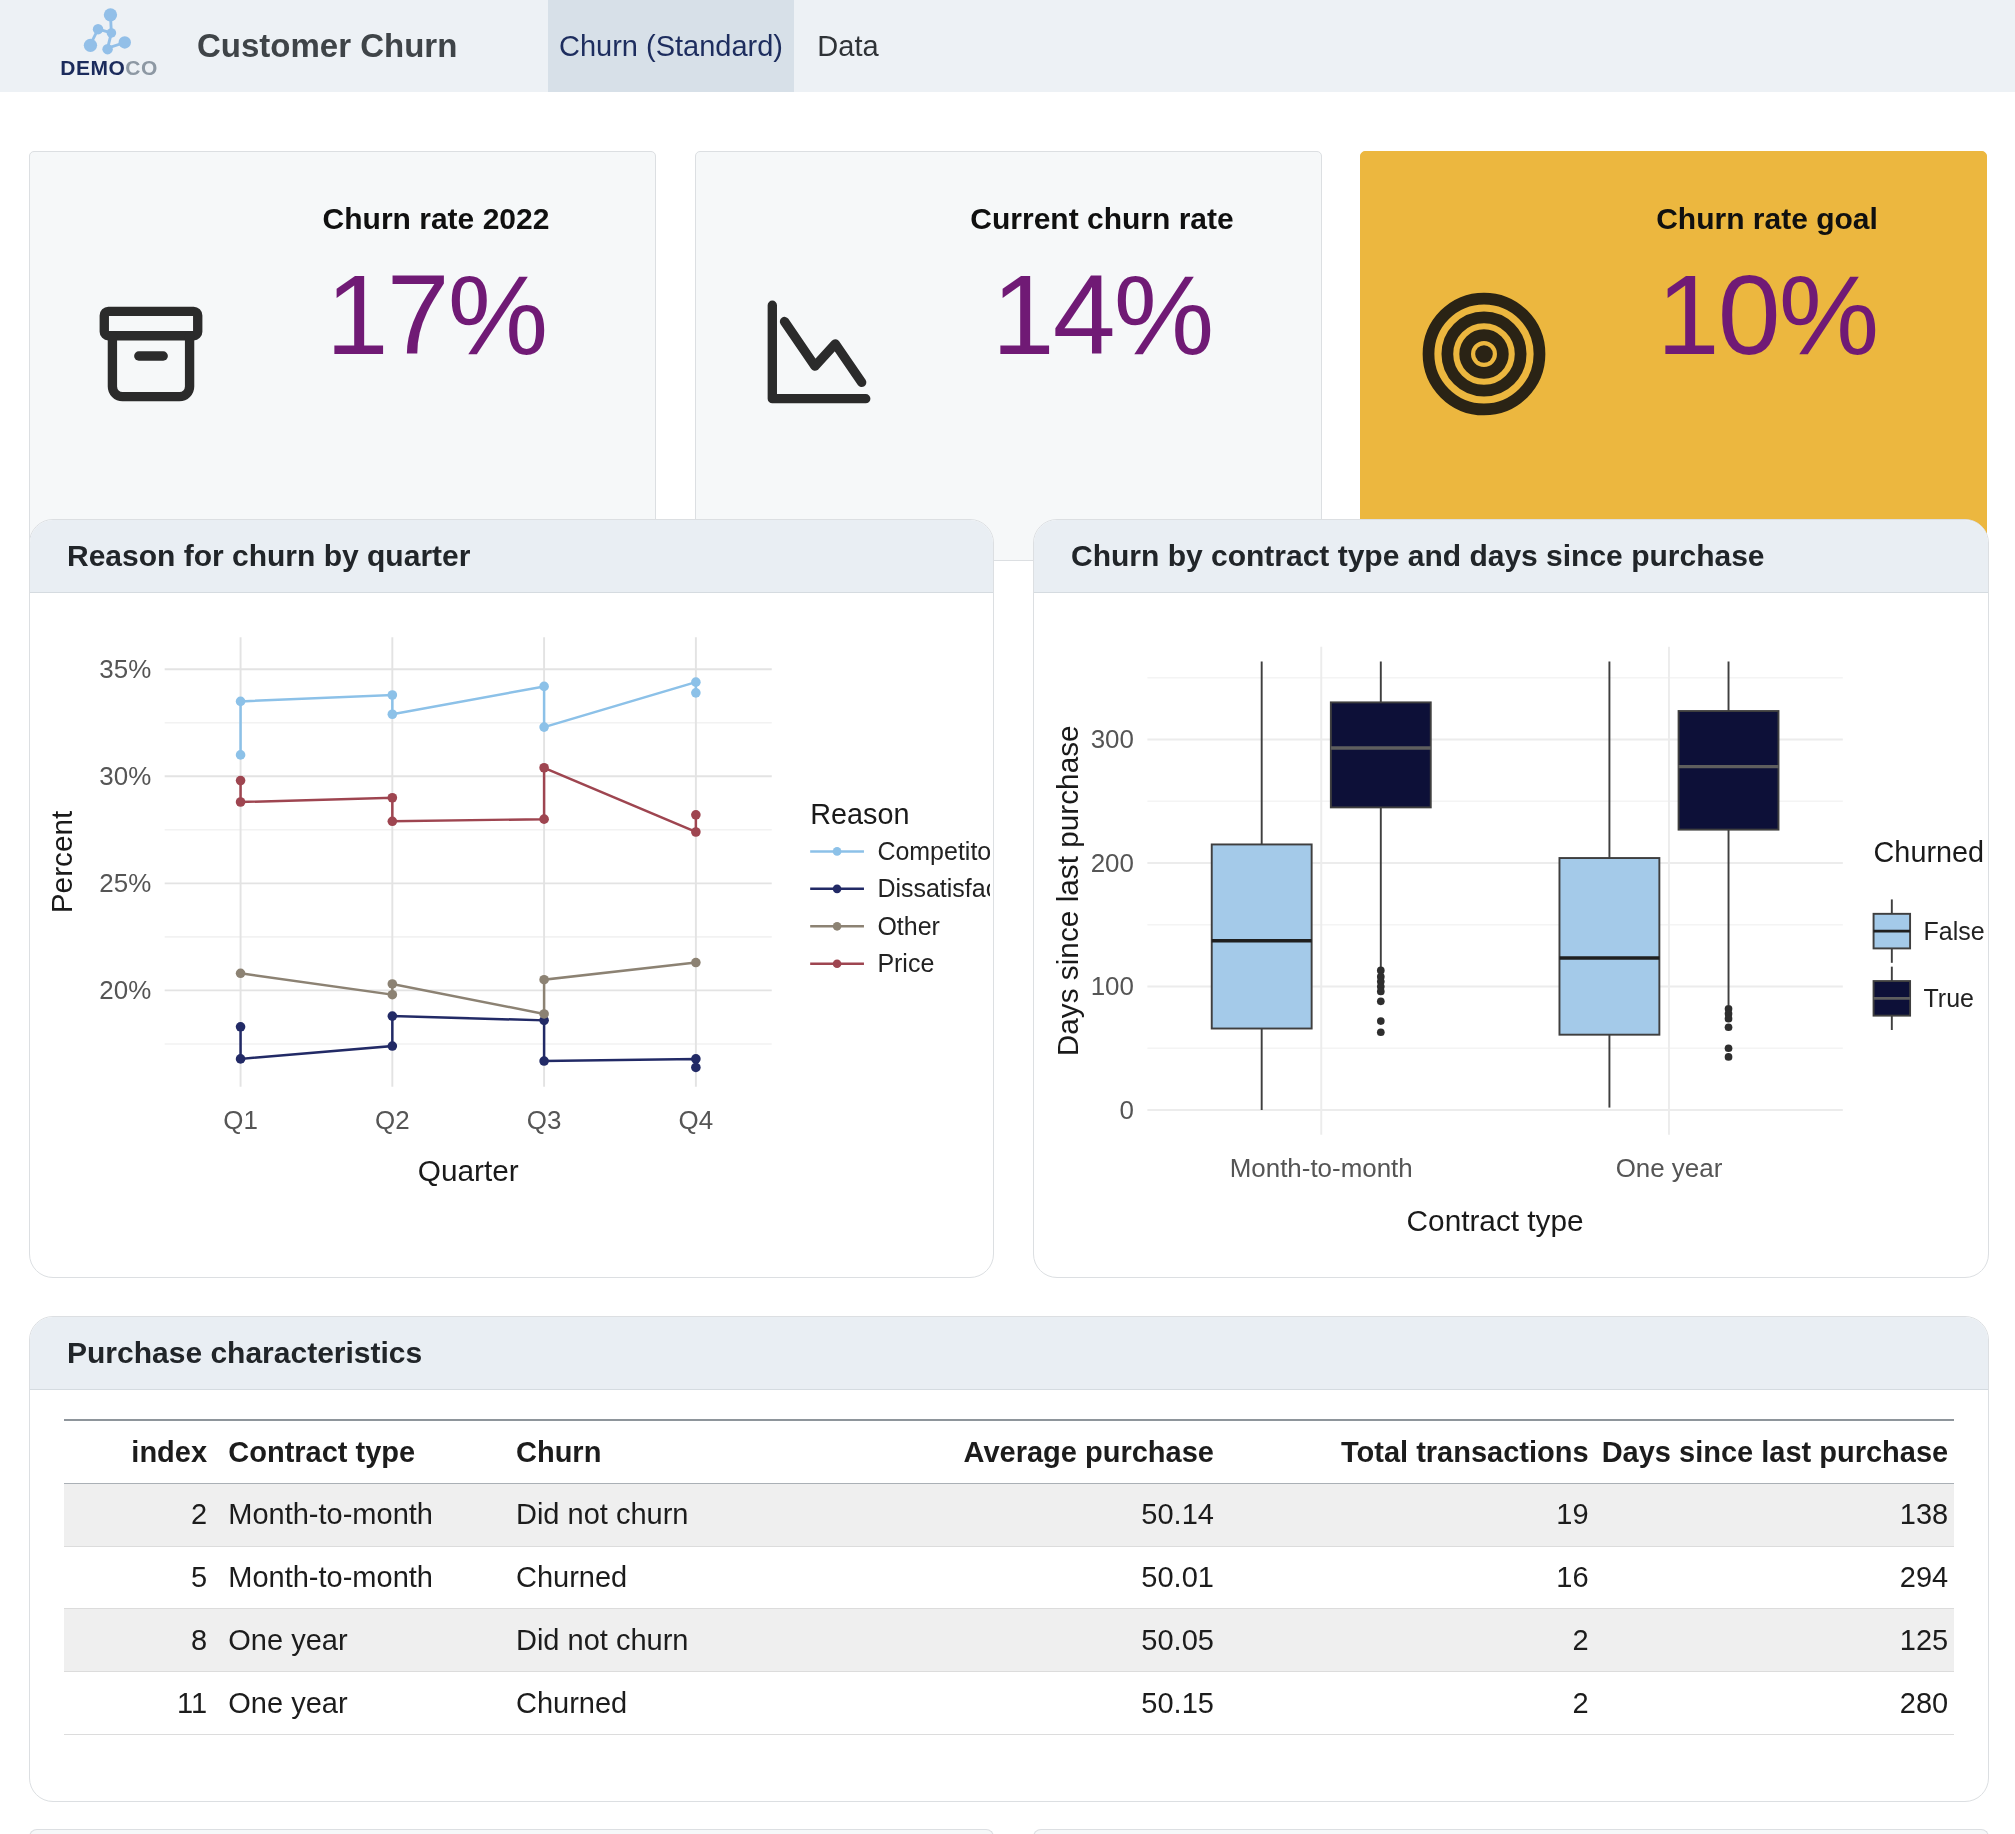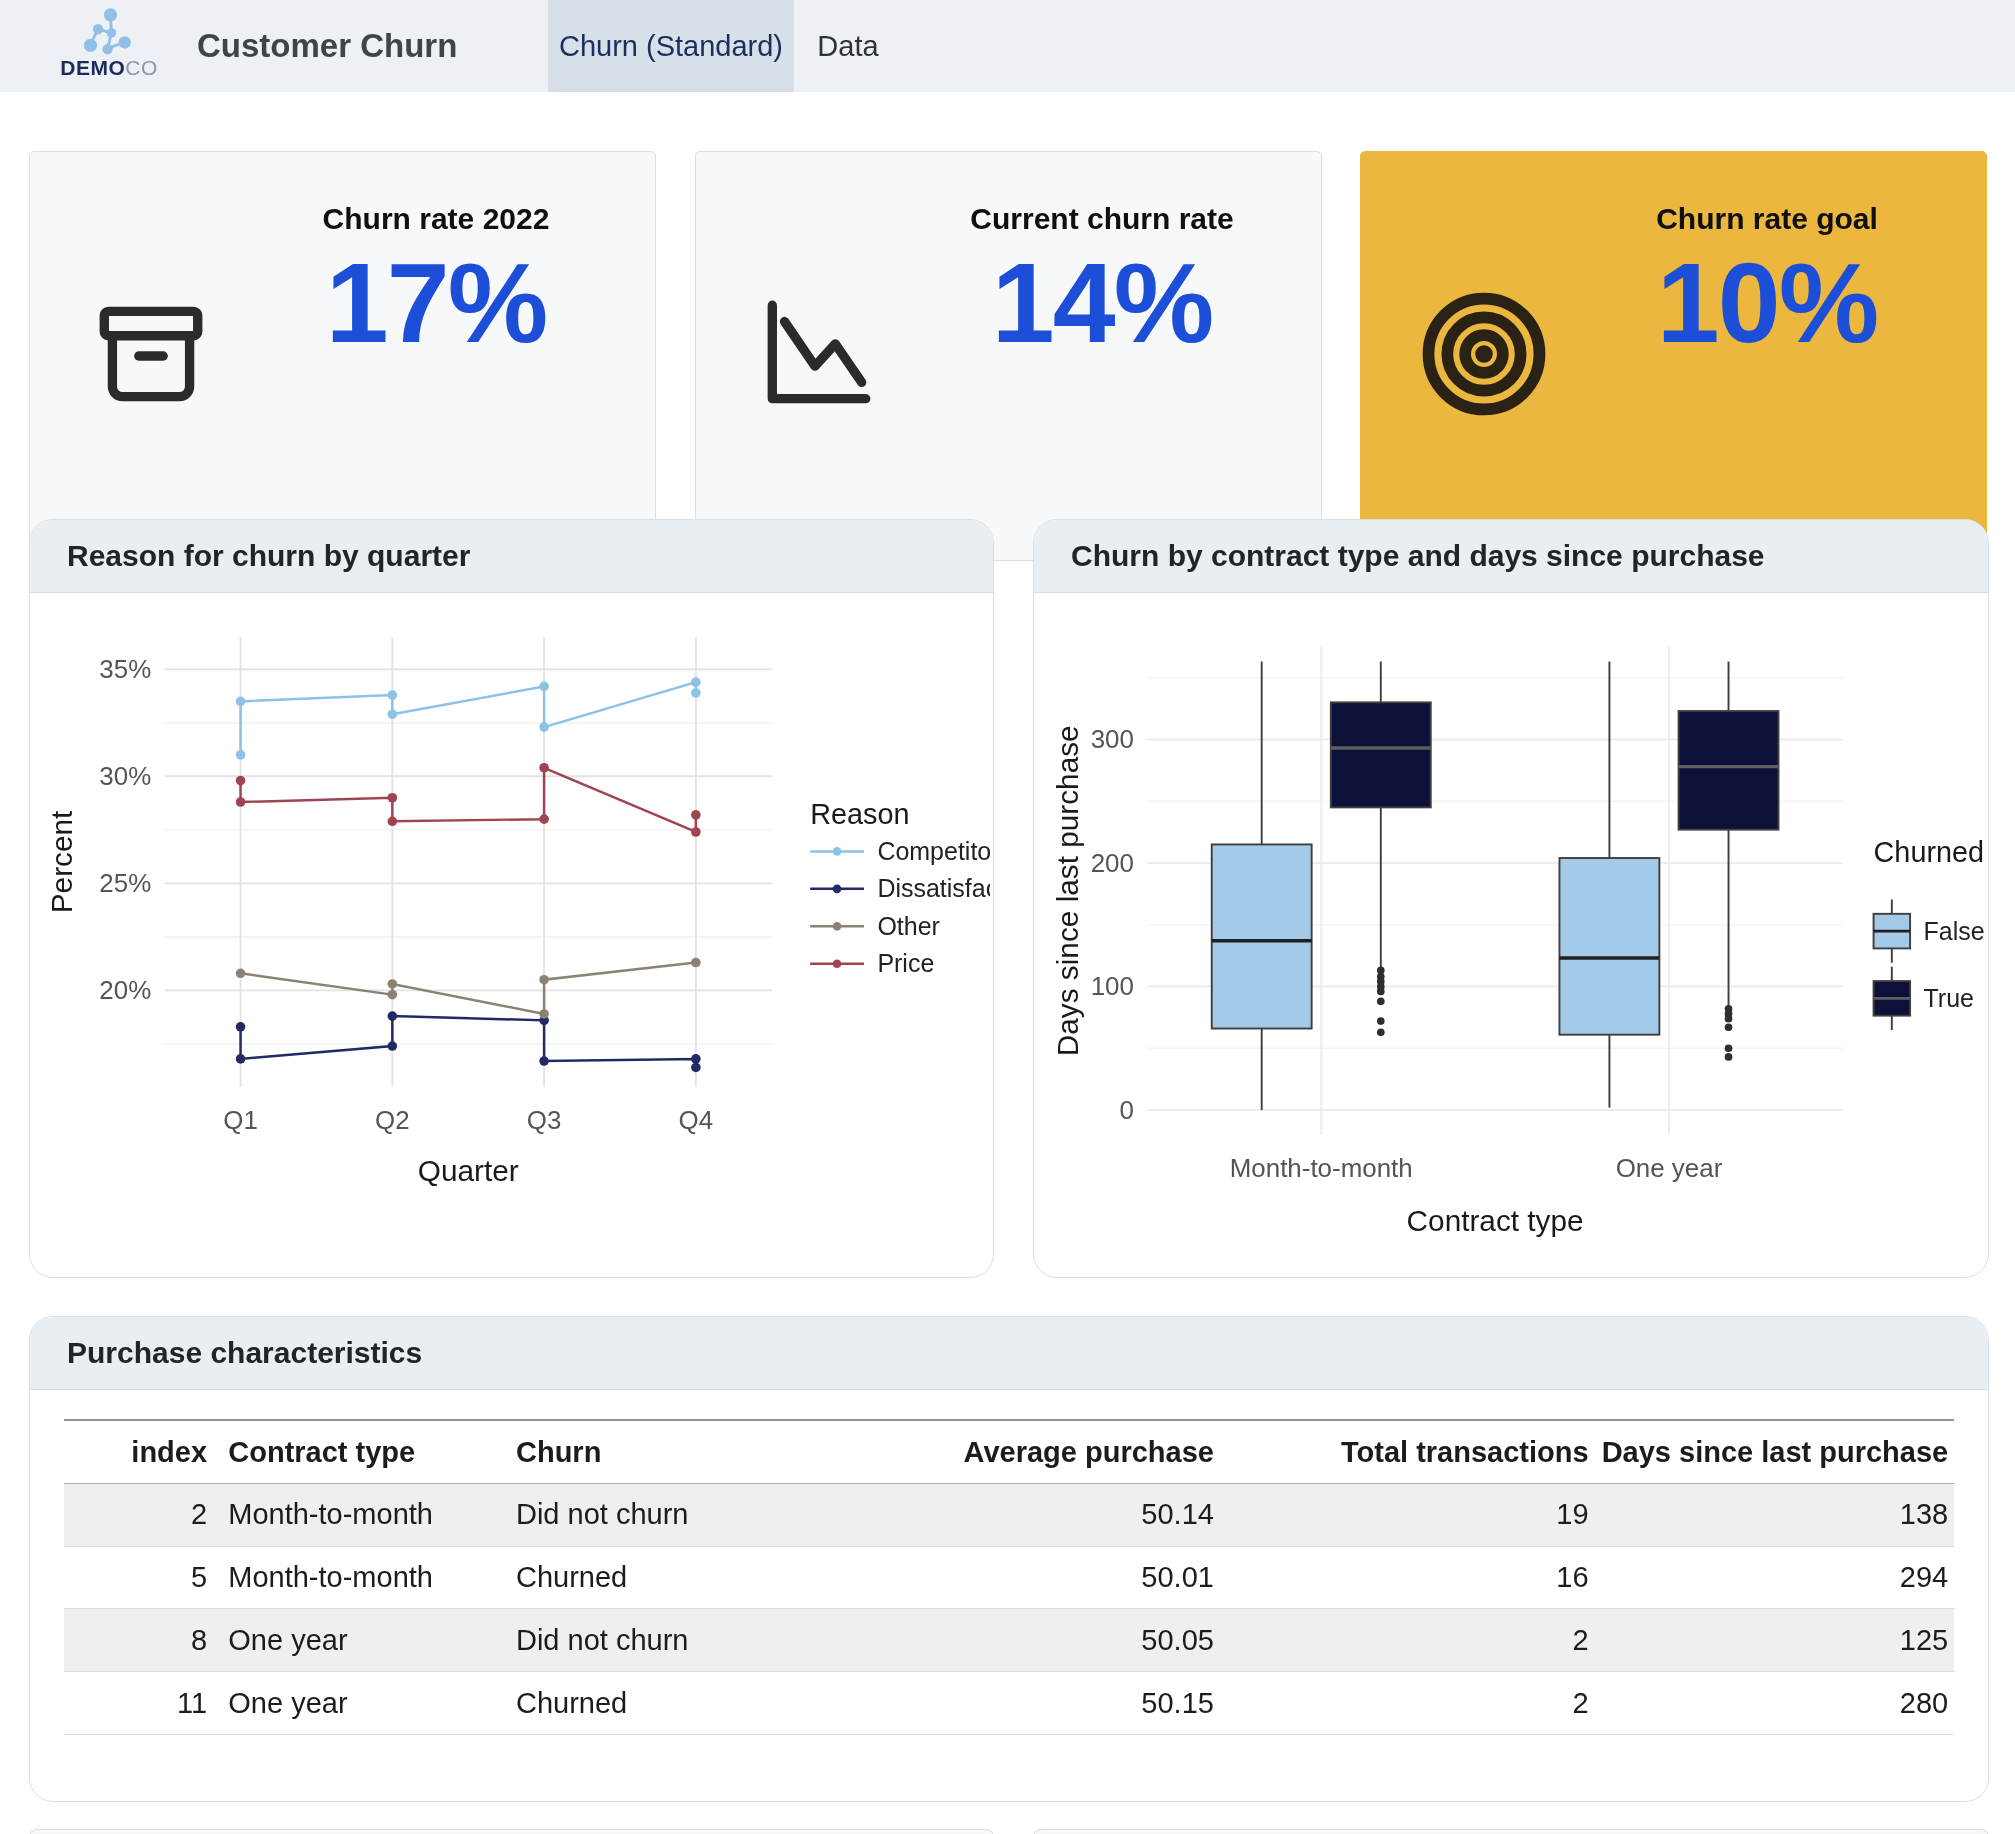--- a/index.html
+++ b/index.html
@@ -4,33 +4,33 @@
 <style>
   html,body{margin:0;padding:0;background:#ffffff;font-family:"Liberation Sans",sans-serif;}
   .page{position:relative;width:2016px;height:1835px;overflow:hidden;background:#ffffff;}
 
   
   .topbar{position:absolute;left:0;top:0;width:2016px;height:92px;background:#edf1f5;}
   .logo{position:absolute;left:56px;top:3.8px;width:106px;height:86px;text-align:center;}
   .logo svg{display:block;margin:1.9px auto 0;}
   .logo-text{font-size:21px;font-weight:bold;letter-spacing:0.5px;line-height:19px;}
   .logo-text .b{color:#1b2b5c;}
-  .logo-text .l{color:#8d98a3;font-weight:normal;}
+  .logo-text .l{color:#8d98a3;font-weight:bold;}
   .app-title{position:absolute;left:197px;top:0;height:92px;line-height:92px;font-size:33px;font-weight:600;color:#3f4448;}
   .tab{position:absolute;top:0;height:92px;display:flex;align-items:center;justify-content:center;font-size:29px;cursor:default;}
   .tab.active{left:548px;width:246px;background:#d7e0e8;color:#1d2d5e;font-weight:500;}
   .tab.plain{left:794px;width:108px;color:#2f3337;font-weight:500;}
 
   
   .kpi{position:absolute;top:151px;height:410px;width:627px;border-radius:5px;background:#f6f8f9;border:1.9px solid #dcdfe2;box-sizing:border-box;}
   .kpi.gold{background:#ecb73f;border-color:#ecb73f;}
   .kpi .icon{position:absolute;left:56px;top:50%;transform:translateY(-50%);}
   .kpi .txt{position:absolute;left:216px;right:29px;top:50px;text-align:center;}
   .kpi .label{font-size:30px;font-weight:600;color:#101010;}
-  .kpi .value{font-size:113px;font-weight:700;color:#1d4ed8;letter-spacing:-1.9px;margin-top:5px;line-height:1.1;}
+  .kpi .value{font-size:113px;font-weight:400;color:#701a75;letter-spacing:-1.9px;margin-top:17px;line-height:1.1;}
 
   
   .panel{position:absolute;background:#ffffff;border:1.9px solid #dcdfe2;border-radius:24px;box-sizing:border-box;overflow:hidden;}
   .panel-header{height:73px;background:#e9eef3;border-bottom:1.9px solid #d5dbe0;display:flex;align-items:center;padding-left:37px;font-size:30px;font-weight:600;color:#212529;box-sizing:border-box;}
   #panel-reason{left:29px;top:519px;width:965px;height:759px;}
   #panel-box{left:1033px;top:519px;width:956px;height:759px;}
   #panel-table{left:29px;top:1316px;width:1960px;height:486px;}
 
   .chart-wrap{position:relative;width:100%;height:682px;}
   .chart-wrap svg{display:block;}

